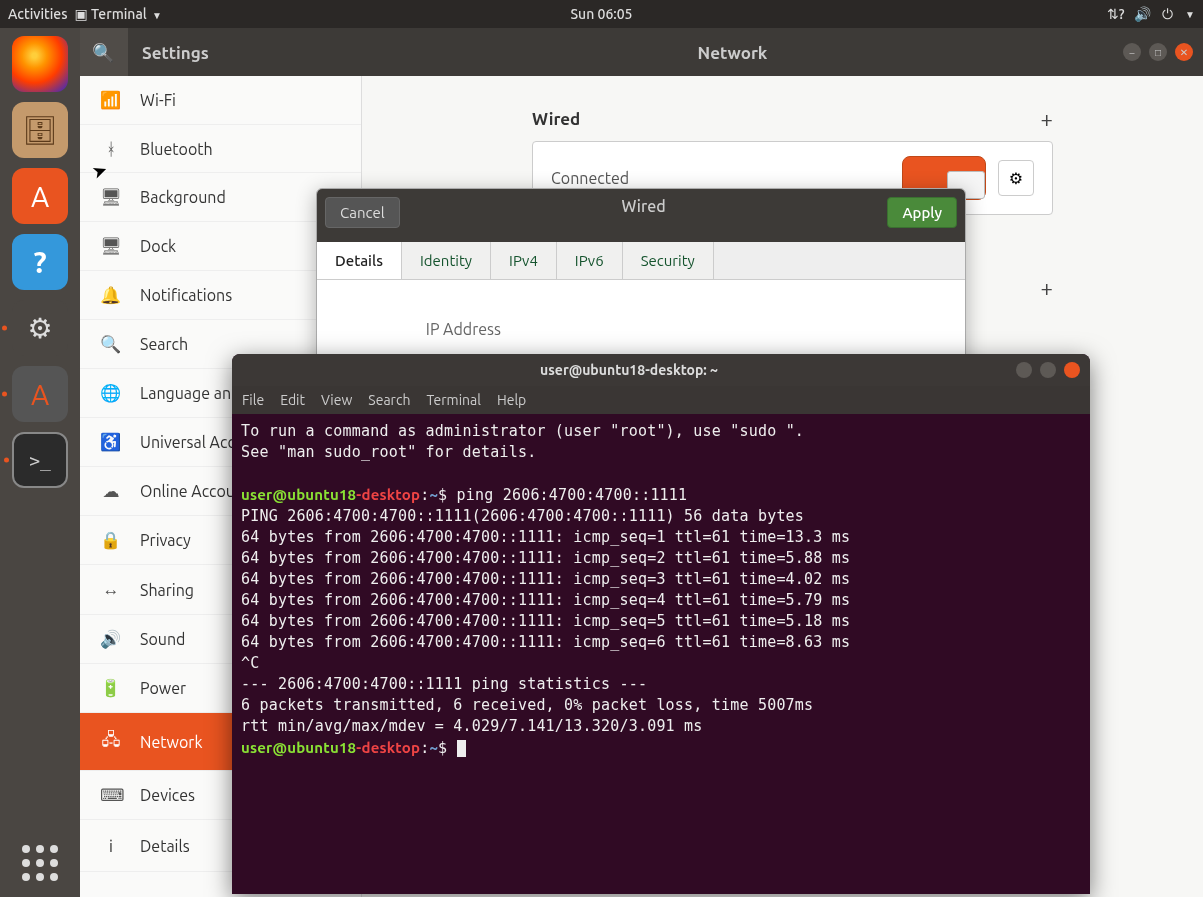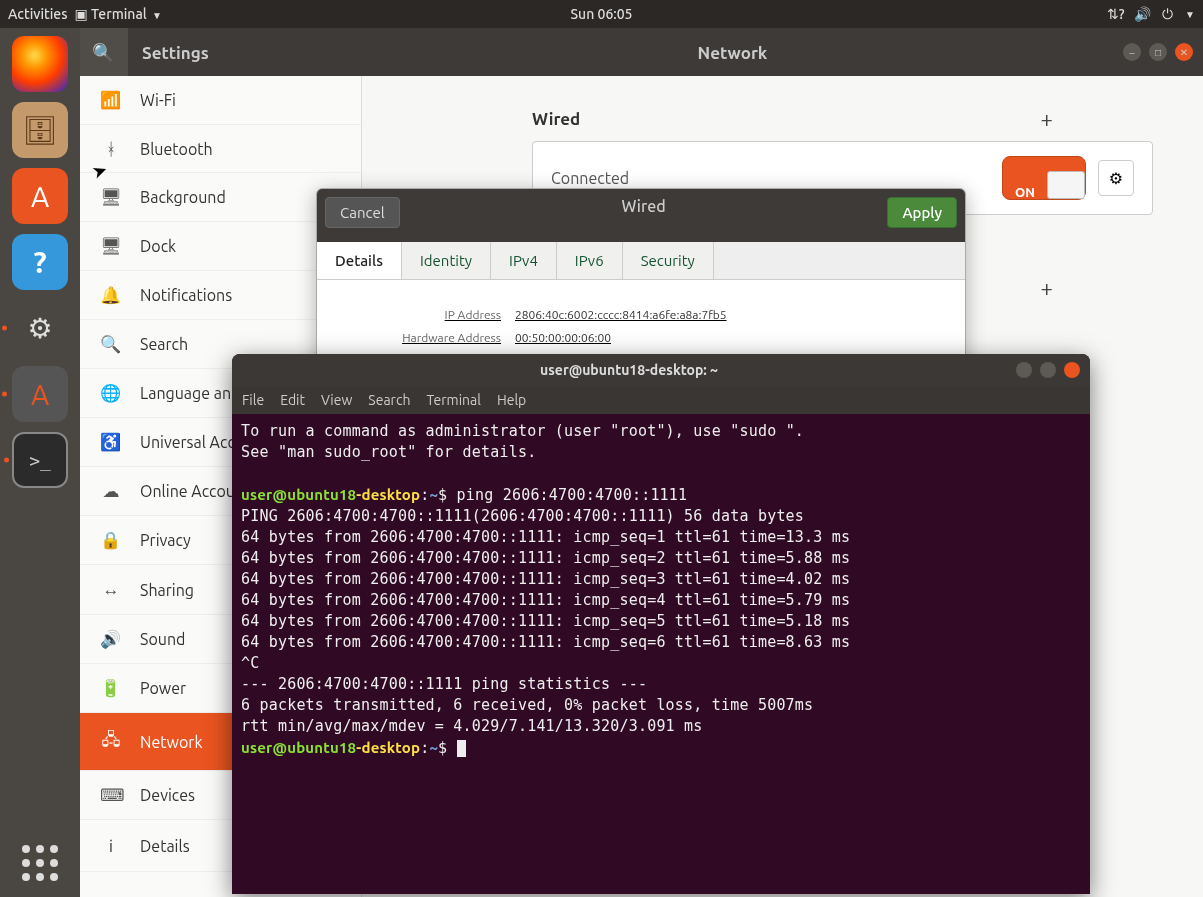--- a/index.html
+++ b/index.html
@@ -40,53 +40,53 @@
 .sidebar { width:282px; background:#fafaf9; border-right:1px solid #ddd; overflow-y:auto; }
 .side-item { display:flex; align-items:center; gap:18px; padding:14px 20px; font-size:16px; color:#333; cursor:pointer; border-bottom:1px solid #eee;}
 .side-item.selected { background:#E95420; color:#fff; }
 .side-item .ico { width:22px; text-align:center; font-size:17px; color:#555;}
 .side-item.selected .ico { color:#fff;}
 
 .content { flex:1; background:#f7f7f5; padding:30px 50px; }
 .section-header { display:flex; align-items:center; justify-content:space-between; margin-bottom:10px; padding-left:120px; padding-right:100px;}
 .section-header h3 { font-size:17px; font-weight:600; color:#333;}
 .plus-btn { font-size:22px; color:#444; cursor:pointer; font-weight:400;}
-.conn-box { margin-left:120px; background:#fff; border:1px solid #ccc; border-radius:4px; padding:14px 18px; display:flex; align-items:center; gap:12px;}
+.conn-box { margin-left:120px; margin-right:100px; background:#fff; border:1px solid #ccc; border-radius:4px; padding:14px 18px; display:flex; align-items:center; gap:12px;}
 .conn-status { flex:1; font-size:16px; color:#555;}
 .toggle { width:84px; height:44px; background:#E95420; border-radius:8px; display:flex; align-items:flex-end; position:relative; cursor:pointer; border:1px solid #c04818;}
 .toggle .label { color:#fff; font-size:13px; font-weight:600; margin-left:12px;}
 .toggle .knob { position:absolute; right:0; width:38px; height:28px; background:#f5f5f5; border-radius:3px; border:1px solid #bbb;}
 .gear-btn { width:36px; height:36px; border:1px solid #ccc; border-radius:4px; display:flex; align-items:center; justify-content:center; font-size:16px; cursor:pointer; background:#fff;}
 
 
 .dialog { position:absolute; left:316px; top:188px; width:650px; background:#fff; border:1px solid #aaa; border-radius:6px; box-shadow:0 4px 20px rgba(0,0,0,.3); overflow:hidden;}
 .dialog-header { height:53px; background:#3d3a37; display:flex; align-items:flex-start; padding:8px 8px;}
 .dlg-btn { padding:6px 14px; background:#555; color:#ddd; border-radius:4px; font-size:15px; cursor:pointer; border:1px solid #666;}
 .dlg-btn.apply { background:#4a8a3a; border-color:#3a7030; color:#fff; font-weight:500;}
 .dialog-header .dlg-title { flex:1; text-align:center; color:#ccc; font-size:16px; font-weight:500;}
 .dlg-tabs { display:flex; background:#eee; border-bottom:1px solid #ccc;}
 .dlg-tab { padding:10px 18px; font-size:15px; color:#14532d; cursor:pointer; border-right:1px solid #ccc; background:#f0f0ef;}
 .dlg-tab.active { background:#fff; color:#222; font-weight:500;}
 .dlg-body { padding:18px 24px;}
-.dlg-row { display:flex; margin:10px 0; font-size:12px;text-decoration:underline;}
+.dlg-row { display:flex; margin:22px 0; font-size:16px;}
 .dlg-row .lbl { width:160px; text-align:right; color:#666; margin-right:14px;}
 .dlg-row .val { color:#333;}
 
 
 .terminal { position:absolute; left:232px; top:354px; width:858px; height:540px; background:#300a24; border-radius:8px 8px 0 0; box-shadow:0 6px 24px rgba(0,0,0,.5); overflow:hidden;}
 .term-title { height:32px; background:#3c3836; display:flex; align-items:center; padding:0 10px;}
 .term-title .t-center { flex:1; text-align:center; color:#ddd; font-size:14px; font-weight:600;}
 .term-title .tctrls { display:flex; gap:8px;}
 .tctrl { width:16px; height:16px; border-radius:50%; background:#5d5955; cursor:pointer;}
 .tctrl.close { background:#E95420;}
 .term-menu { height:28px; background:#3a3634; display:flex; align-items:center; gap:16px; padding:0 10px; color:#ccc; font-size:14px;}
 .term-menu span { cursor:pointer;}
 .term-body { padding:6px 9px; font-family:"DejaVu Sans Mono","Courier New",monospace; font-size:15px; line-height:1.4; color:#eee; white-space:pre; letter-spacing:0.2px;}
 .prompt-user { color:#8ae234; font-weight:bold;}
-.prompt-host { color:#fde047; font-weight:bold;}
+.prompt-host { color:#ef4444; font-weight:bold;}
 .prompt-path { color:#729fcf; font-weight:bold;}
 .cursor-block { display:inline-block; width:9px; height:17px; background:#eee; vertical-align:text-bottom;}
 
 .cursor-ptr { position:absolute; left:92px; top:160px; font-size:18px; color:#000; transform:rotate(-20deg); pointer-events:none;}
 </style>
 </head>
 <body>
 
 <div class="topbar">
   <div class="left">
@@ -239,21 +239,20 @@
   <div class="dlg-tabs" id="dlg-tabs">
       <div class="dlg-tab active">Details</div>
       <div class="dlg-tab">Identity</div>
       <div class="dlg-tab">IPv4</div>
       <div class="dlg-tab">IPv6</div>
       <div class="dlg-tab">Security</div>
     </div>
   <div class="dlg-body" id="dlg-body">
       <div class="dlg-row">
         <div class="lbl">IP Address</div>
-        <div class="val">2806:40c:6002:cccc:8414:a6fe:a8a:7fb5</div>
       </div>
       <div class="dlg-row">
         <div class="lbl">Hardware Address</div>
         <div class="val">00:50:00:00:06:00</div>
       </div>
     </div>
 </div>
 
 <div class="terminal">
   <div class="term-title">

